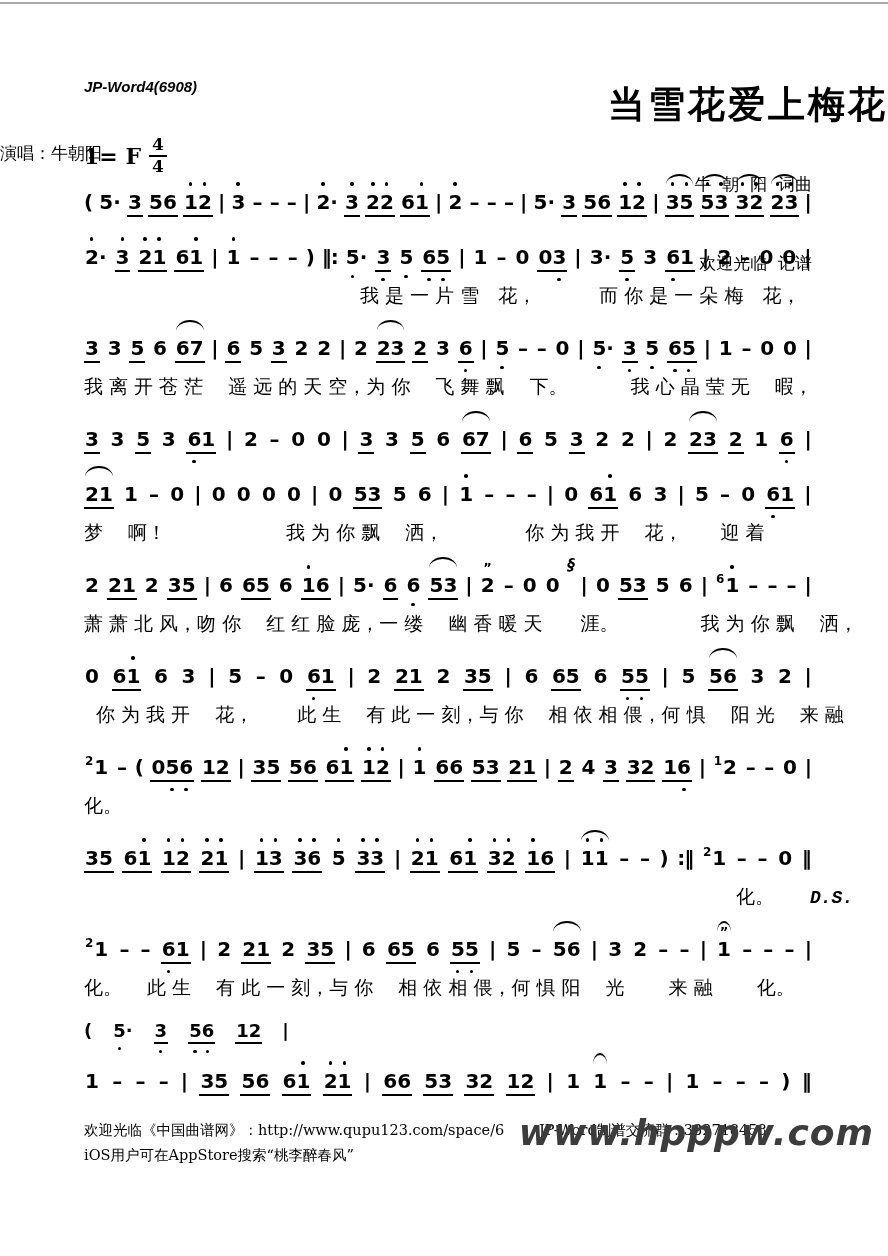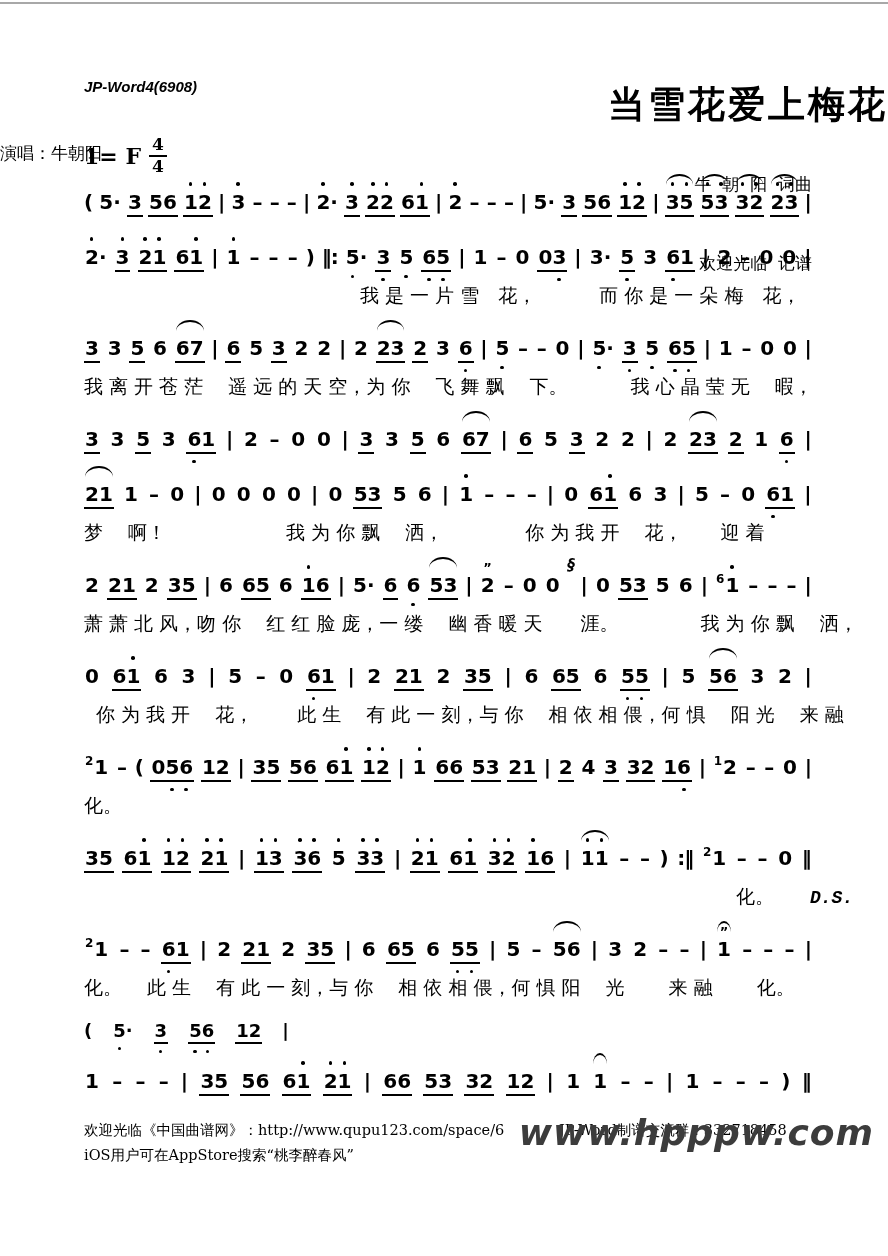--- a/index.html
+++ b/index.html
@@ -46,21 +46,21 @@
   .gr{font-size:12px;position:relative;top:-9px;margin-right:1px;}
   .bar{font-weight:bold;}
   .rep{font-weight:bold;letter-spacing:-1px;}
   .paren{font-weight:bold;}
   .segno{position:relative;top:-22px;display:inline-block;width:6px;font-size:15px;
          font-style:italic;font-weight:bold;}
 
   
   .footer{position:absolute;top:1118px;left:84px;right:60px;font-size:14.5px;line-height:1.75;
           font-family:"DejaVu Serif",serif;}
-  .footer-row{display:flex;gap:20px;}
+  .footer-row{display:flex;}
   .footer-left{width:455px;white-space:pre;}
   .footer-right{white-space:pre;}
   .site{position:absolute;bottom:18px;right:14px;font-size:36px;font-weight:bold;font-style:italic;
         color:#3c3c3c;letter-spacing:1px;font-family:"DejaVu Sans",sans-serif;}
 </style>
 </head>
 <body>
 
 <div class="page">
   <div class="scan-edge"></div>

